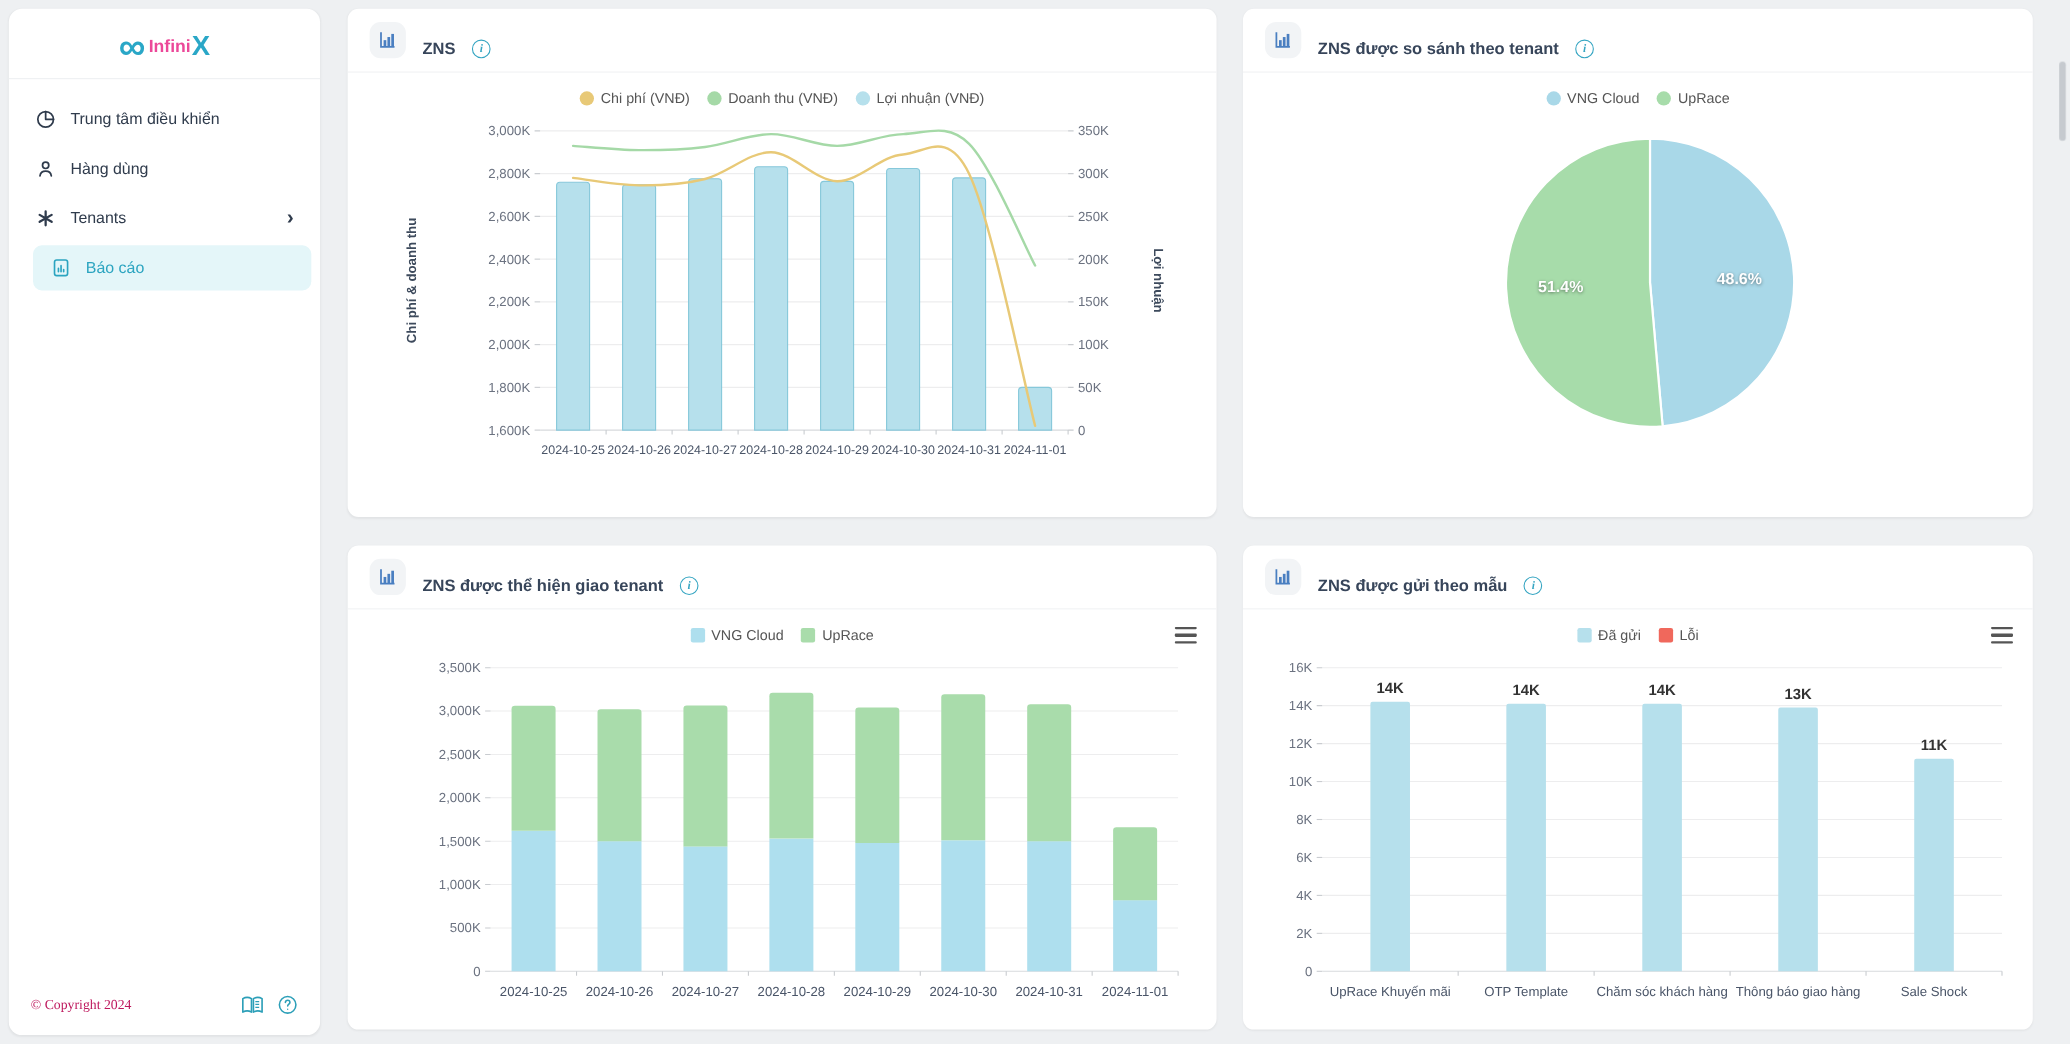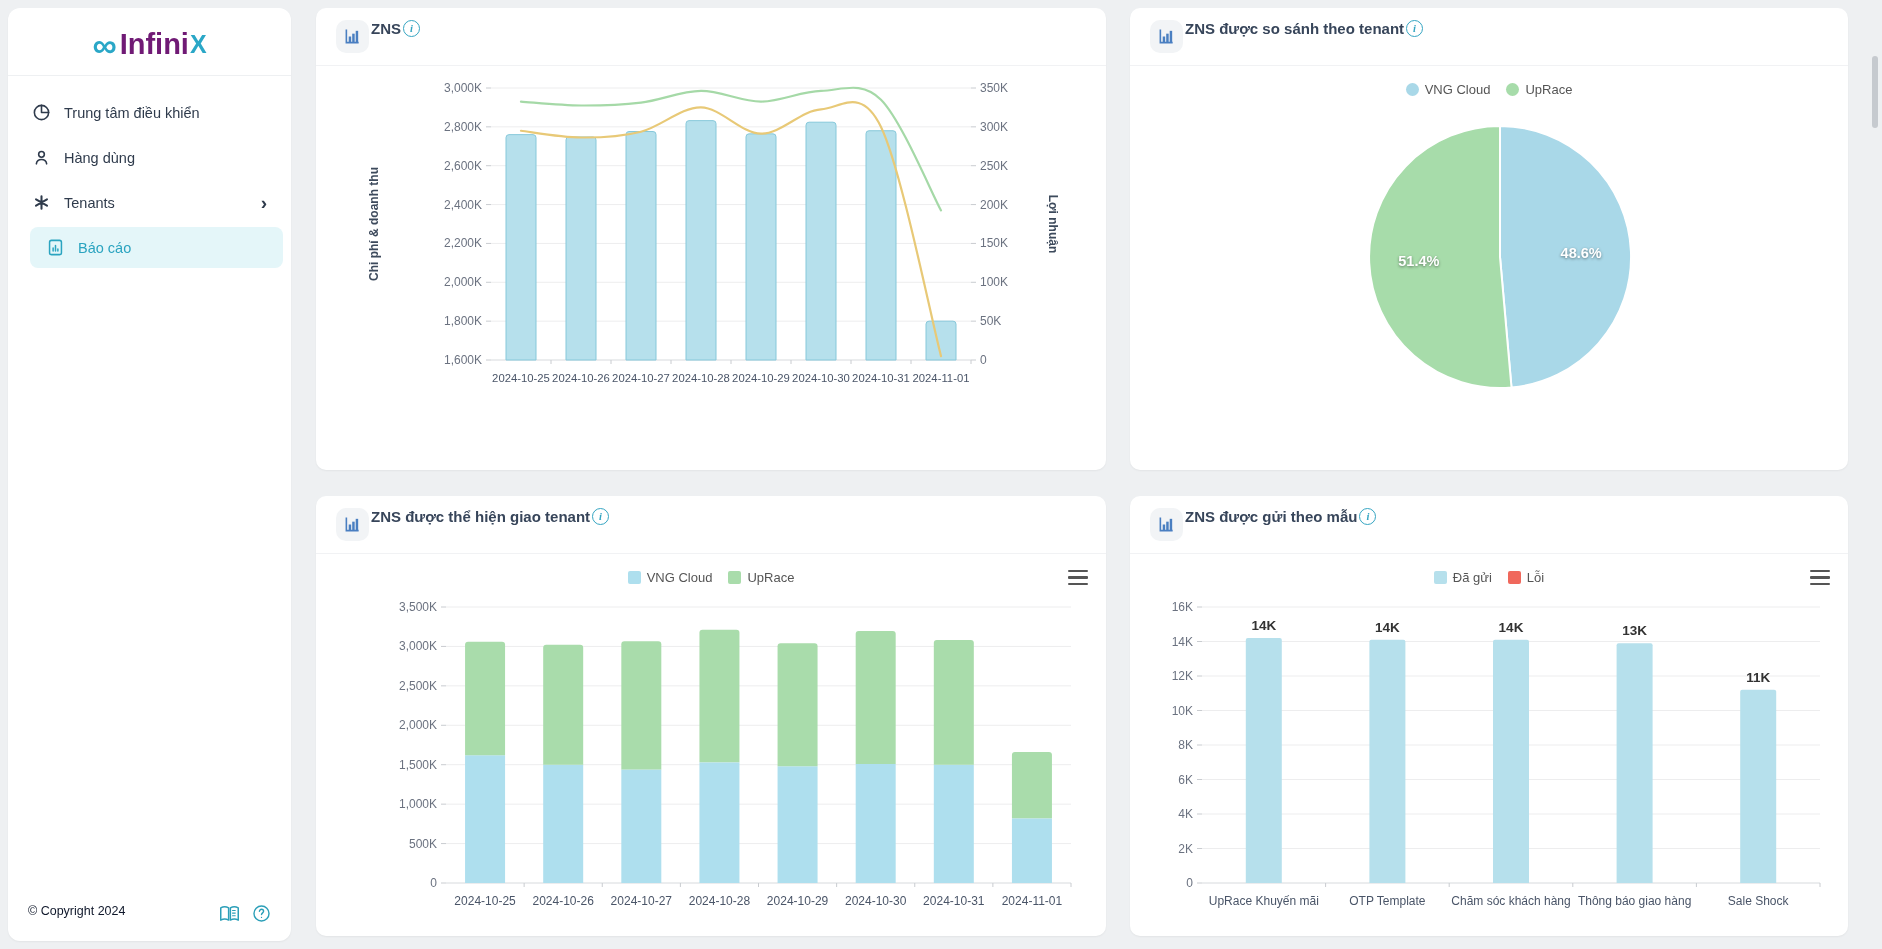--- a/index.html
+++ b/index.html
@@ -5,40 +5,40 @@
   *{box-sizing:border-box}
   html,body{margin:0;padding:0;width:1882px;height:949px;background:#eef0f2;
     font-family:"Liberation Sans",sans-serif;overflow:hidden;}
   .app{display:flex;gap:25px;padding:8px;height:100%;}
 
   
   .sidebar{width:283px;min-width:283px;background:#fff;border-radius:12px;
     display:flex;flex-direction:column;box-shadow:0 1px 2px rgba(0,0,0,.05);}
   .logo{display:flex;align-items:center;justify-content:center;gap:1px;padding:20px 0 14px;}
   .logo .inf{font-size:34px;font-weight:bold;color:#2aa7c7;line-height:22px;margin-right:2px;}
-  .logo .t1{font-size:29px;font-weight:bold;color:#701a75;}
+  .logo .t1{font-size:16px;font-weight:bold;color:#ec4899;}
   .logo .t2{font-size:25px;font-weight:bold;color:#2aa7c7;}
   .side-divider{height:1px;background:#eef0f2;}
   nav{padding:16px 8px;display:flex;flex-direction:column;gap:4px;}
   .nav-item{display:flex;align-items:center;gap:13px;padding:11px 16px;border-radius:8px;
     color:#2f3b4c;font-size:14.5px;cursor:pointer;}
   .nav-item.active{background:#e4f6f9;color:#2ba4c0;margin-left:14px;}
   .nav-item svg{flex:none;}
   .nav-item .chev{margin-left:auto;font-size:19px;line-height:14px;font-weight:bold;color:#2f3b4c;}
-  .side-footer{margin-top:auto;display:flex;align-items:flex-start;padding:18px 20px;
-    font-size:12.5px;color:#0f172a;}
+  .side-footer{margin-top:auto;display:flex;align-items:center;padding:18px 20px;
+    font-size:12.5px;color:#be185d;font-family:Liberation Serif, serif;}
   .ficons{margin-left:auto;display:flex;gap:12px;align-items:center;color:#2c9fb8;}
   .ficons span{cursor:pointer;display:grid;place-items:center;}
 
   
   .main{display:grid;grid-template-columns:790px 718px;grid-template-rows:462px 440px;
     gap:26px 24px;}
   .card{background:#fff;border-radius:10px;box-shadow:0 1px 2px rgba(0,0,0,.05);
     display:flex;flex-direction:column;overflow:hidden;}
-  .card-header{display:flex;align-items:flex-start;gap:2px;padding:12px 20px;
+  .card-header{display:flex;align-items:flex-end;gap:15px;padding:12px 20px;
     border-bottom:1px solid #f1f2f4;min-height:58px;}
   .card-icon{width:33px;height:33px;border-radius:10px;background:#f2f4f6;
     display:grid;place-items:center;flex:none;}
   .card-title{font-size:15px;font-weight:bold;color:#37455a;margin:0;}
   .info-icon{width:17px;height:17px;border-radius:50%;border:1.2px solid #35a5c2;color:#35a5c2;
     font-size:10.5px;display:grid;place-items:center;cursor:pointer;
     font-family:"Liberation Serif",serif;font-style:italic;font-weight:bold;flex:none;}
   .toggle{margin-left:auto;background:#f1f2f4;border-radius:9px;padding:3px;display:flex;}
   .toggle button{border:0;background:transparent;font:bold 13.5px "Liberation Sans",sans-serif;
     color:#4b5563;padding:7px 14px;border-radius:7px;cursor:pointer;}
@@ -146,20 +146,34 @@
               <path d="M2.5 1.5v14h13" stroke="#4a7fc1" stroke-width="1.7" fill="none"></path>
               <rect x="5" y="9" width="2.6" height="6.5" fill="#4a7fc1"></rect>
               <rect x="8.7" y="6" width="2.6" height="9.5" fill="#4a7fc1"></rect>
               <rect x="12.4" y="3" width="2.6" height="12.5" fill="#4a7fc1"></rect>
             </svg>
         </span>
         <h2 class="card-title">ZNS</h2>
         <span class="info-icon">i</span>
       </header>
       <div class="card-body">
+        <div class="legend" id="lg0">
+            <span class="lg-item">
+              <span class="lg-marker circle" style="background: rgb(232, 201, 119);"></span>
+              <span>Chi phí (VNĐ)</span>
+            </span>
+            <span class="lg-item">
+              <span class="lg-marker circle" style="background: rgb(165, 217, 167);"></span>
+              <span>Doanh thu (VNĐ)</span>
+            </span>
+            <span class="lg-item">
+              <span class="lg-marker circle" style="background: rgb(182, 224, 236);"></span>
+              <span>Lợi nhuận (VNĐ)</span>
+            </span>
+          </div>
         <svg id="ch0" width="770" height="340">
             <line x1="160" y1="290" x2="165" y2="290" stroke="#c9ccd0"></line>
             <text x="156" y="294" class="tick" text-anchor="end">1,600K</text>
             <line x1="165" y1="251.14285714285714" x2="645" y2="251.14285714285714" stroke="#ededee"></line>
             <line x1="160" y1="251.14285714285714" x2="165" y2="251.14285714285714" stroke="#c9ccd0"></line>
             <text x="156" y="255.14285714285714" class="tick" text-anchor="end">1,800K</text>
             <line x1="165" y1="212.28571428571428" x2="645" y2="212.28571428571428" stroke="#ededee"></line>
             <line x1="160" y1="212.28571428571428" x2="165" y2="212.28571428571428" stroke="#c9ccd0"></line>
             <text x="156" y="216.28571428571428" class="tick" text-anchor="end">2,000K</text>
             <line x1="165" y1="173.42857142857144" x2="645" y2="173.42857142857144" stroke="#ededee"></line>

